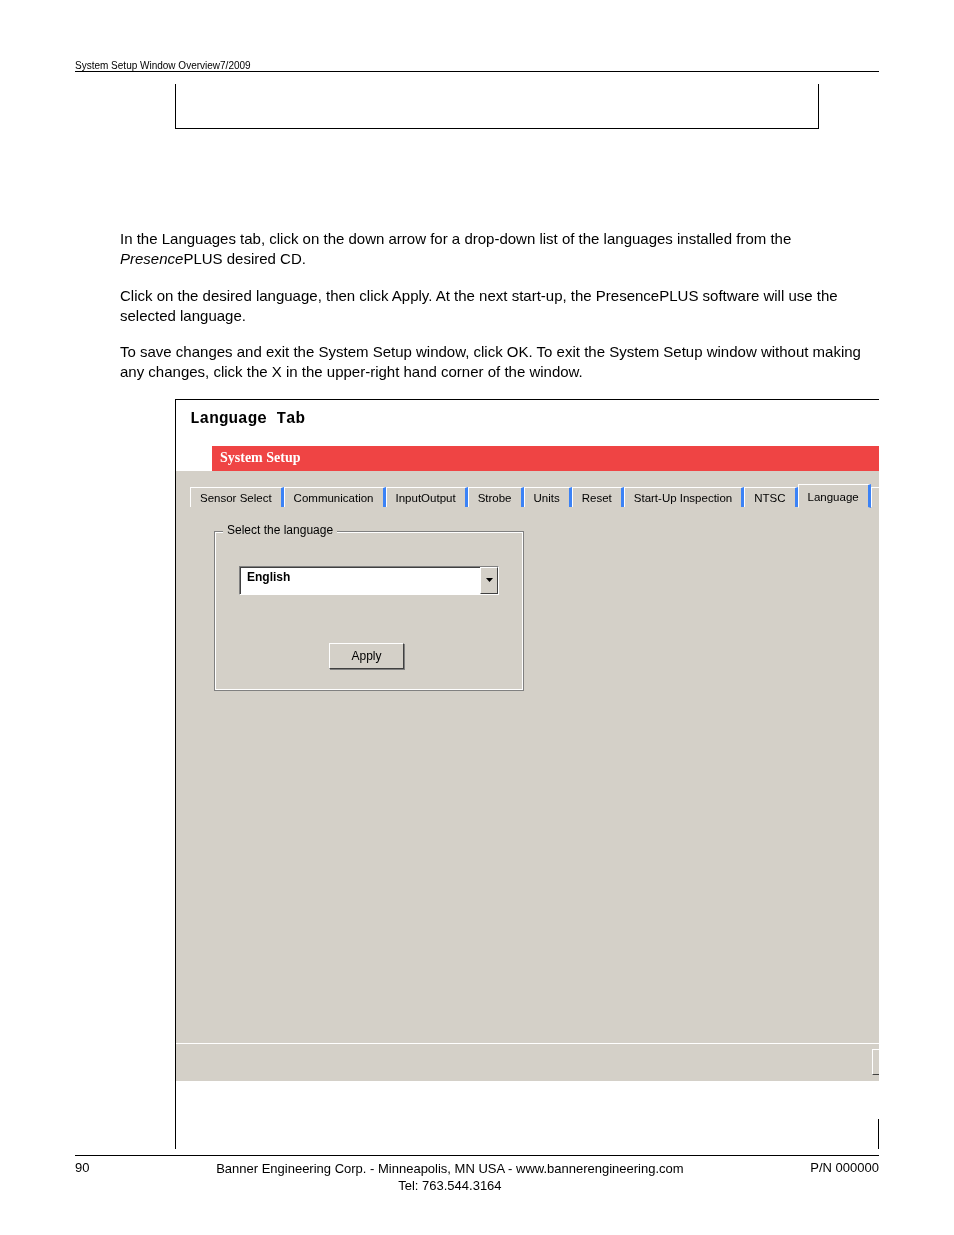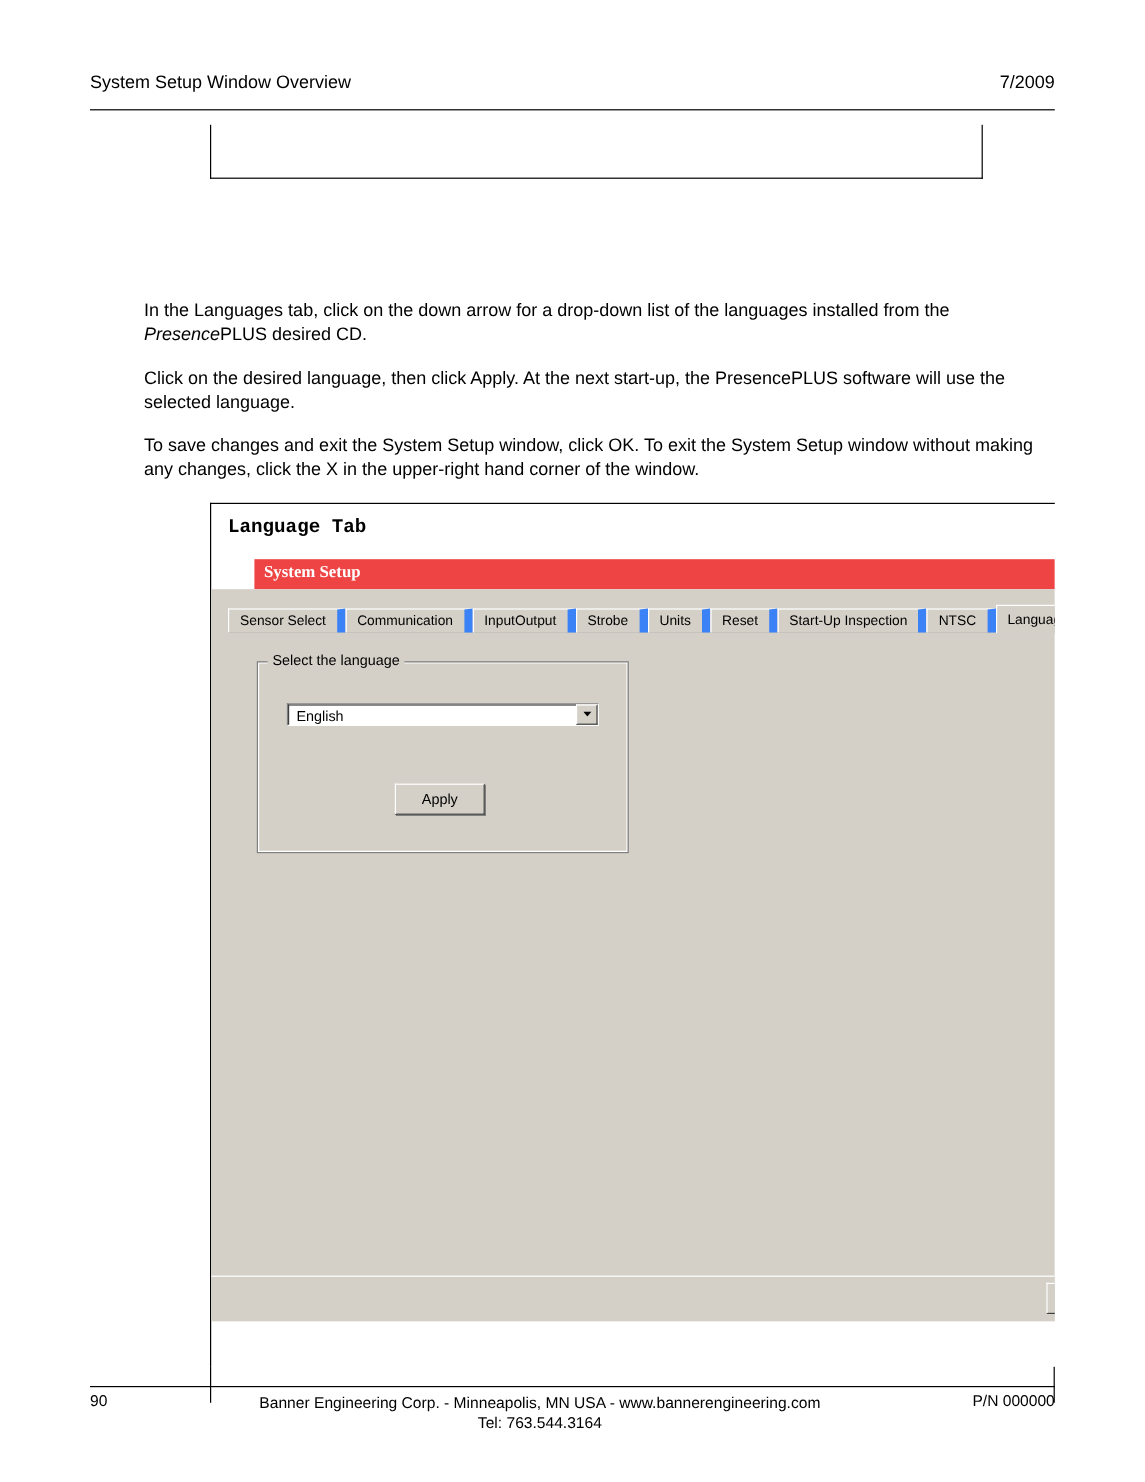--- a/index.html
+++ b/index.html
@@ -12,24 +12,23 @@
     font-size: 15px;
     color: #000;
     background: #fff;
     position: relative;
   }
   .page {
     padding: 60px 75px 40px 75px;
   }
   .header-row {
     display: flex;
-    justify-content: space-between;
-    font-size: 15px;
+    font-size: 10px;
     border-bottom: 1px solid #000;
-    padding-bottom: 14px;
+    padding-bottom: 0;
     margin-bottom: 12px;
   }
   .prev-figure-bottom {
     height: 45px;
     border-left: 1px solid #000;
     border-right: 1px solid #000;
     border-bottom: 1px solid #000;
     margin-left: 100px;
     margin-right: 60px;
     margin-bottom: 100px;
@@ -75,21 +74,21 @@
   .tab-strip {
     display: flex;
     align-items: flex-end;
     white-space: nowrap;
     border-bottom: 1px solid #fff;
     height: 24px;
   }
   .tab {
     border-top: 1px solid #fff;
     border-left: 1px solid #fff;
-    border-right: 7px solid #3b82f6;
+    border-right: 3px solid #3b82f6;
     padding: 3px 9px 3px 9px;
     background: #d4d0c8;
     font-size: 11.5px;
     color: #000;
     position: relative;
     top: 1px;
     height: 20px;
     line-height: 14px;
   }
   .tab.active {
@@ -119,27 +118,28 @@
     position: absolute;
     top: -9px;
     left: 8px;
     background: #d4d0c8;
     padding: 0 4px;
     font-size: 12px;
   }
   .dropdown {
     display: flex;
     width: 260px;
-    height: 19px;
+    height: 29px;
     border-top: 1px solid #808080;
     border-left: 1px solid #808080;
     border-right: 1px solid #fff;
     border-bottom: 1px solid #fff;
     background: #fff;
     margin-left: 6px;
+    font-weight: bold;
   }
   .dropdown-text {
     flex: 1;
     padding: 2px 6px;
     font-size: 12px;
     background: #fff;
     border-top: 1px solid #404040;
     border-left: 1px solid #404040;
   }
   .dropdown-btn {

